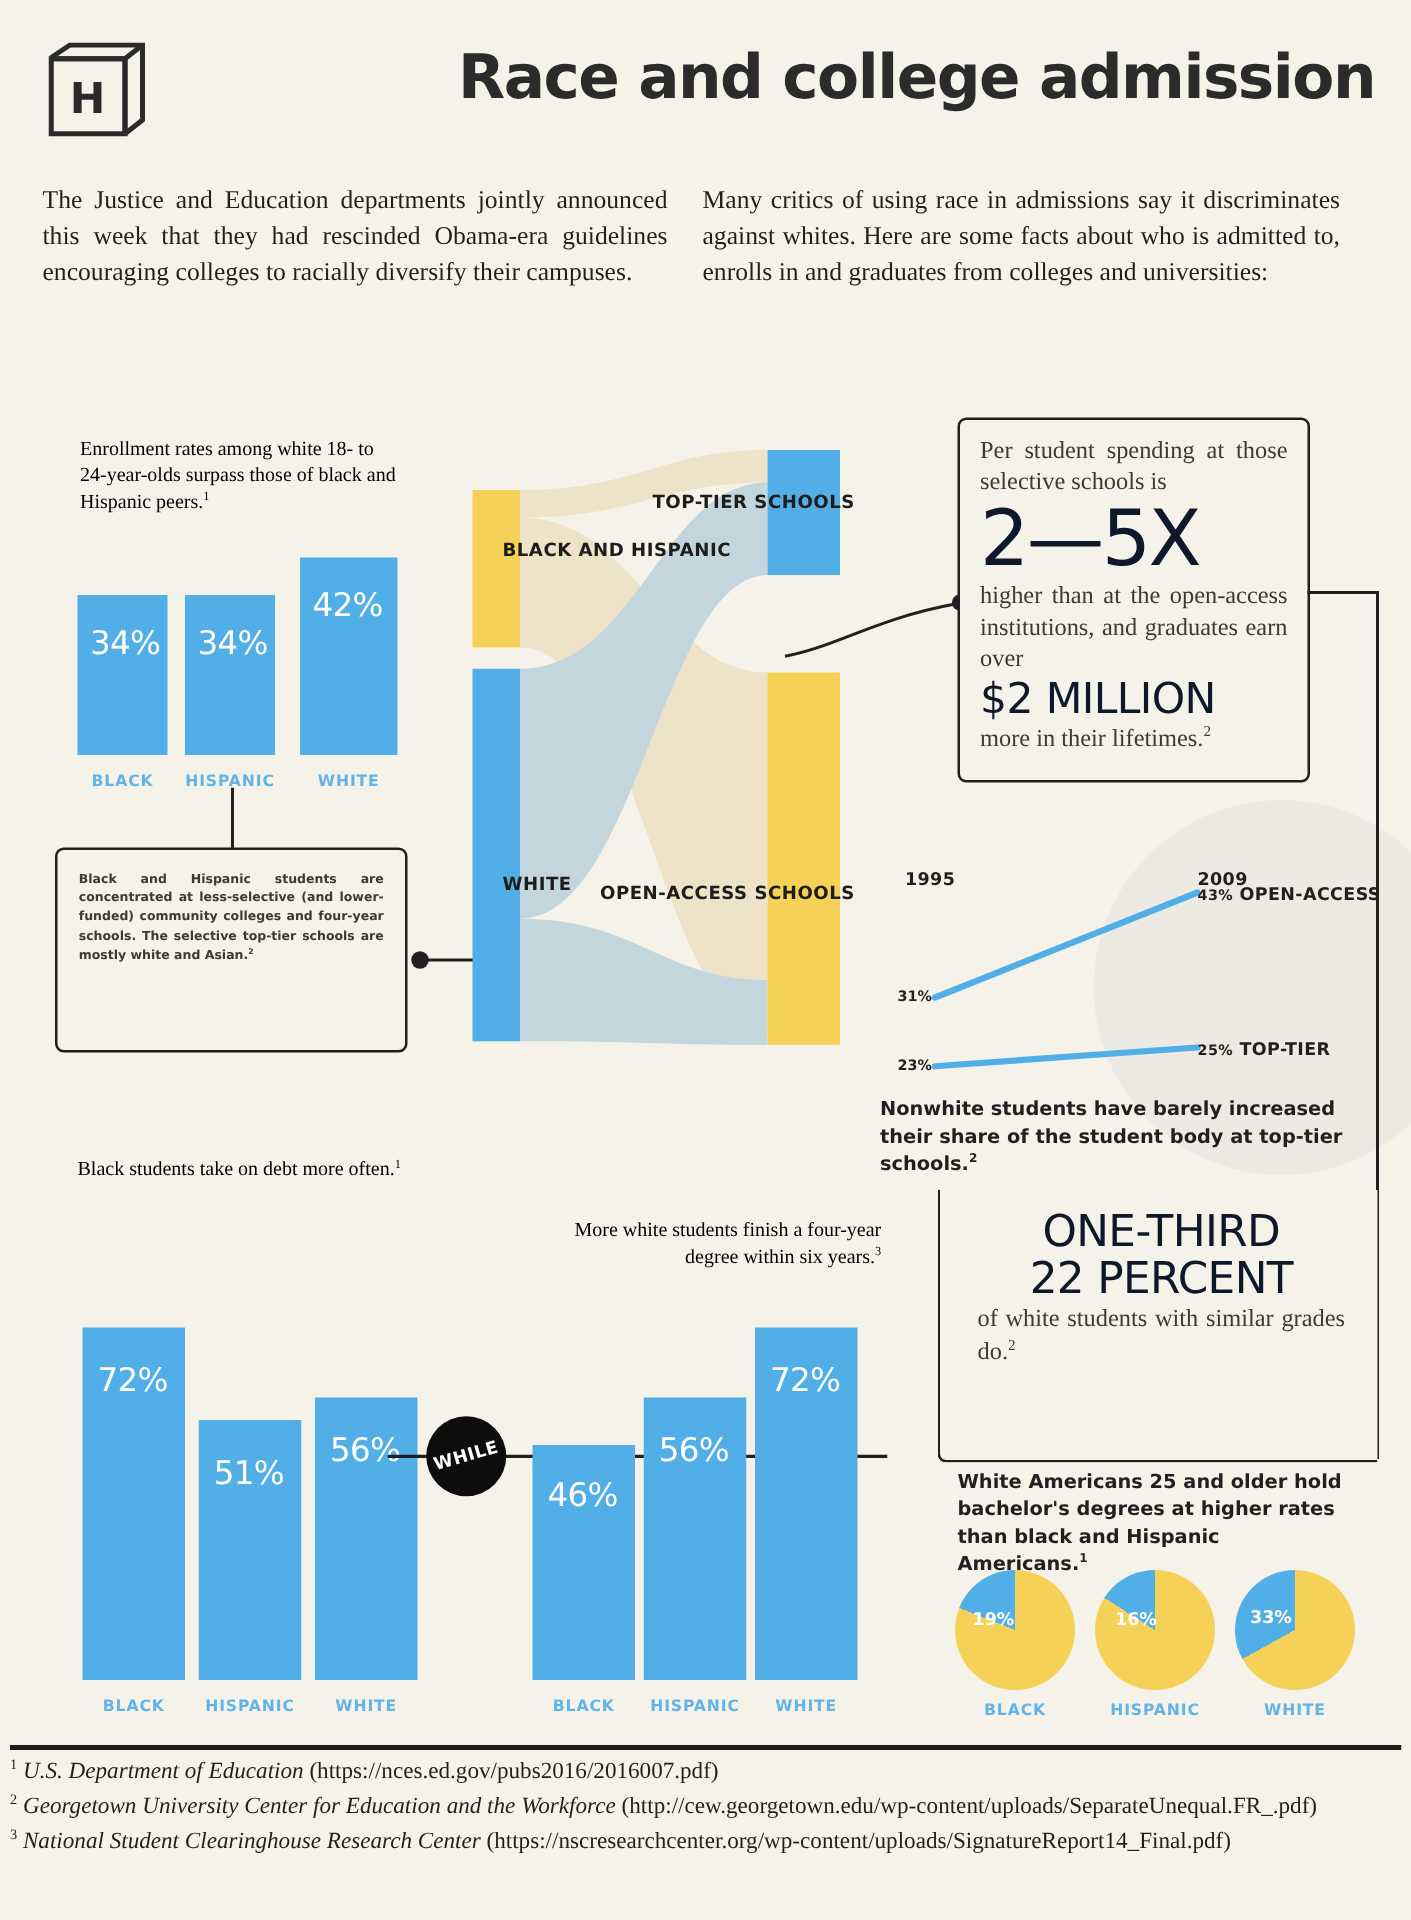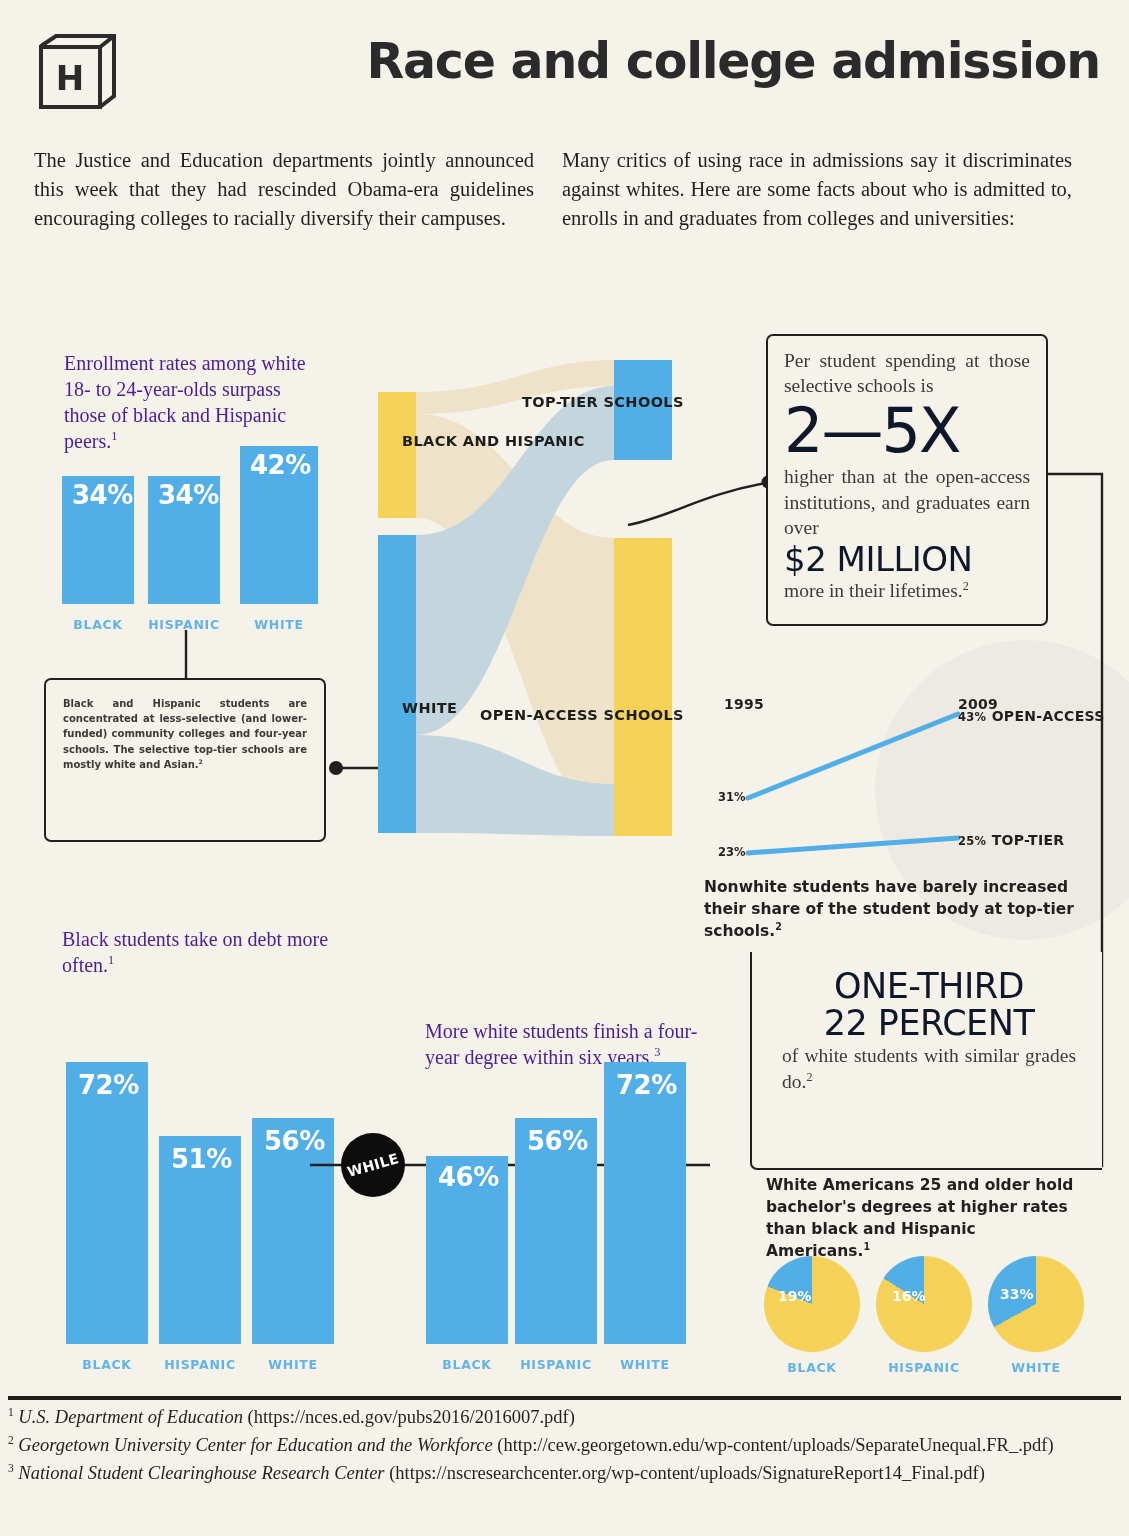--- a/index.html
+++ b/index.html
@@ -21,30 +21,30 @@
   }
   .intro-col{
     font-family:"Liberation Serif", serif;
     font-size:20.5px;line-height:1.42;color:#231f20;
     text-align:justify;
   }
   #intro-left{left:34px;top:146px;width:500px;}
   #intro-right{left:562px;top:146px;width:510px;}
 
   
-  .serif-head{font-family:"Liberation Serif", serif;font-size:20px;line-height:1.3;color:#4c1d95;}
+  .serif-head{font-family:"Liberation Serif", serif;font-size:16px;line-height:1.3;color:#000000;}
   .sans-bold{font-family:"DejaVu Sans", sans-serif;font-weight:bold;}
   .cat-label{
     font-family:"DejaVu Sans", sans-serif;font-weight:bold;font-size:12.5px;
     letter-spacing:0.7px;color:#62b4e8;text-align:center;
   }
   .bar{background:#52aee6;position:absolute;}
   .bar-val{
     position:absolute;color:#ffffff;font-family:"DejaVu Sans", sans-serif;
-    font-weight:bold;font-size:26px;letter-spacing:-0.5px;
+    font-weight:normal;font-size:26px;letter-spacing:-0.5px;margin-top:20px;
   }
 
   
   .callout{
     position:absolute;border:2.5px solid #231f20;border-radius:7px;
     background:#f5f2ea;box-sizing:border-box;
   }
   .callout-bold{
     font-family:"DejaVu Sans", sans-serif;font-weight:bold;
     font-size:10px;line-height:1.52;color:#3a3a38;text-align:justify;
@@ -253,21 +253,21 @@
   <div class="cat-label abs" style="left:194px;bottom:8px;width:82px;">WHITE</div>
 </div>
 
 <svg class="abs" style="left:310px;top:1160px;width:400px;height:12px;">
   <line x1="0" y1="5" x2="400" y2="5" stroke="#231f20" stroke-width="2.6"></line>
 </svg>
 <div class="abs" id="while-badge">
   <span>WHILE</span>
 </div>
 
-<div class="abs serif-head" style="left:425px;top:1018px;width:280px;">
+<div class="abs serif-head" style="left:425px;top:975px;width:280px;text-align:right;">
   <span>More white students finish a four-year degree within six years.</span><sup>3</sup>
 </div>
 <div class="abs" style="left:420px;top:1030px;width:280px;height:350px;">
   <div class="bar" style="left:6px;bottom:36px;width:82px;height:188px;"></div>
   <div class="bar-val" style="left:18px;top:132px;">46%</div>
   <div class="cat-label abs" style="left:6px;bottom:8px;width:82px;">BLACK</div>
 
   <div class="bar" style="left:95px;bottom:36px;width:82px;height:226px;"></div>
   <div class="bar-val" style="left:107px;top:96px;">56%</div>
   <div class="cat-label abs" style="left:90px;bottom:8px;width:92px;">HISPANIC</div>

